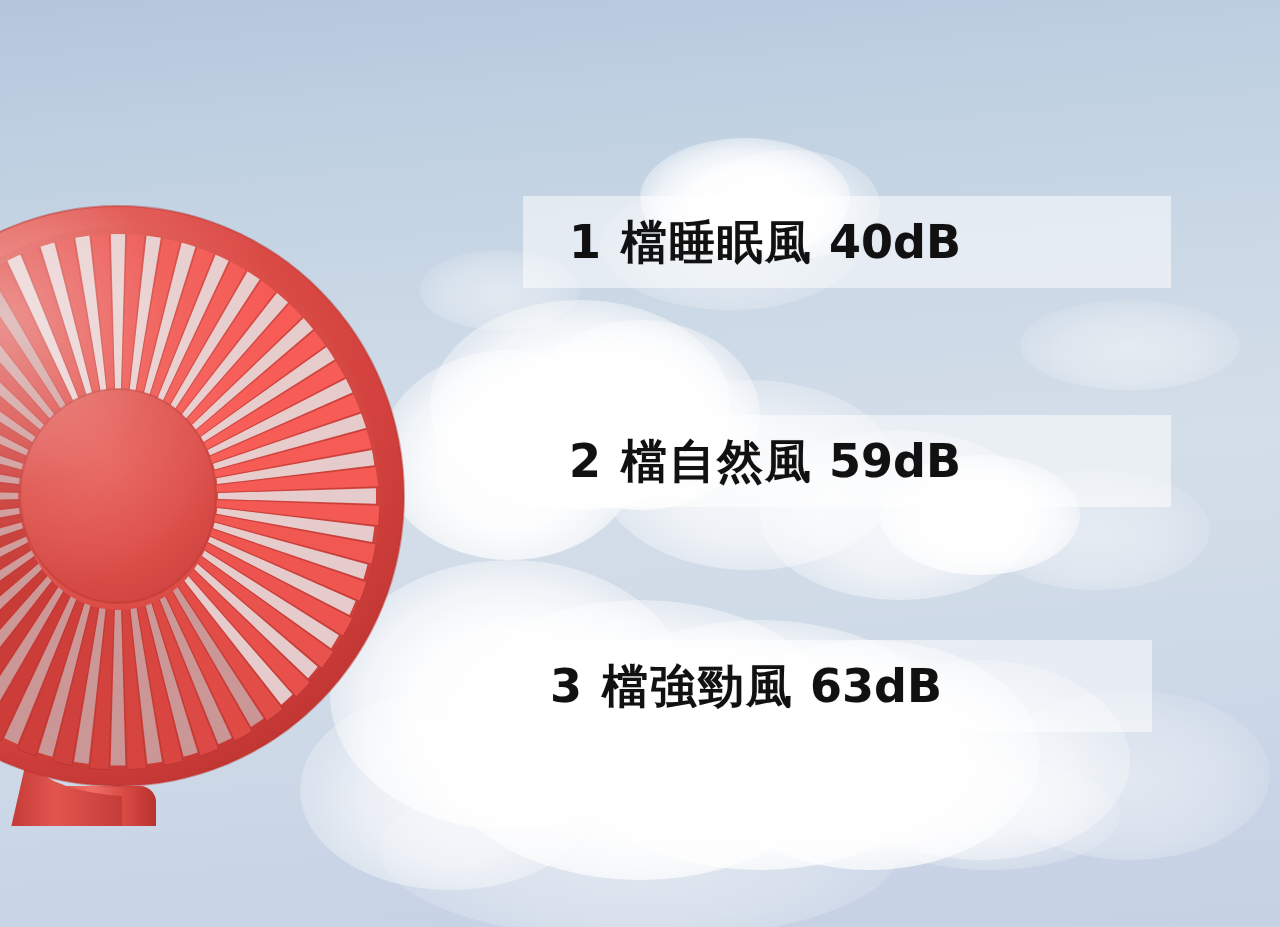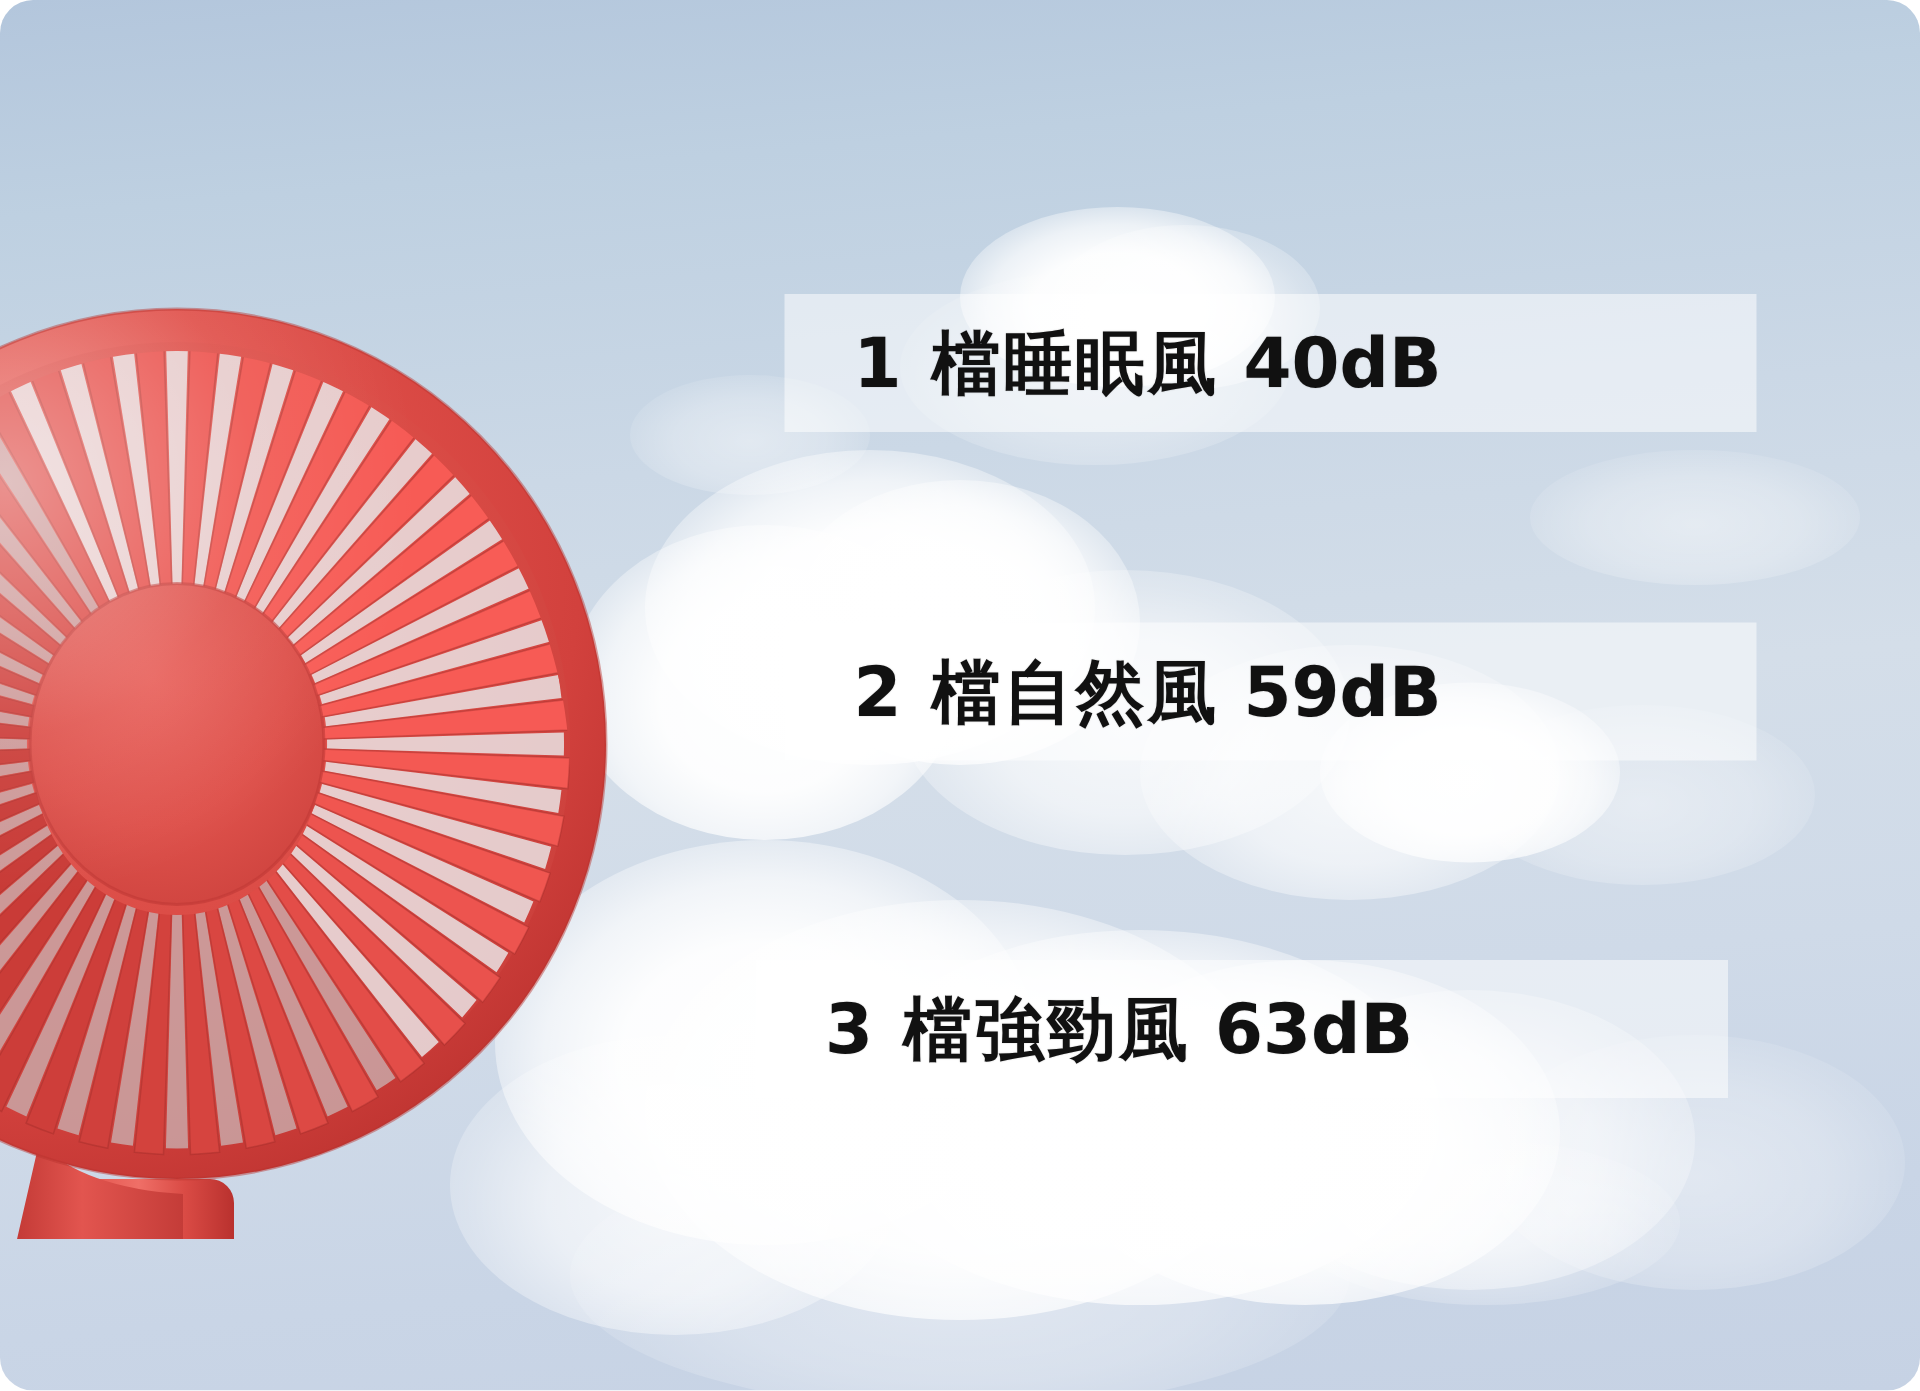--- a/index.html
+++ b/index.html
@@ -3,21 +3,20 @@
 <meta charset="utf-8">
 <style>
   html,body{margin:0;padding:0;}
   body{
     width:1280px;height:927px;overflow:hidden;
     font-family:"DejaVu Sans","Liberation Sans",sans-serif;
   }
   #stage{
     position:relative;width:1280px;height:927px;overflow:hidden;
     background:linear-gradient(175deg,#b3c6dc 0%,#bed0e1 14%,#cbd8e6 34%,#d4dee9 52%,#cfdae8 70%,#c9d5e6 86%,#c6d2e4 100%);
-    border-radius:22px;
   }
 
   
   .sky-layer{position:absolute;inset:0;overflow:hidden;}
 
   
   .cmass{
     position:absolute;border-radius:50%;
     background:radial-gradient(ellipse at 50% 55%,
        rgba(255,255,255,0.98) 0%,

